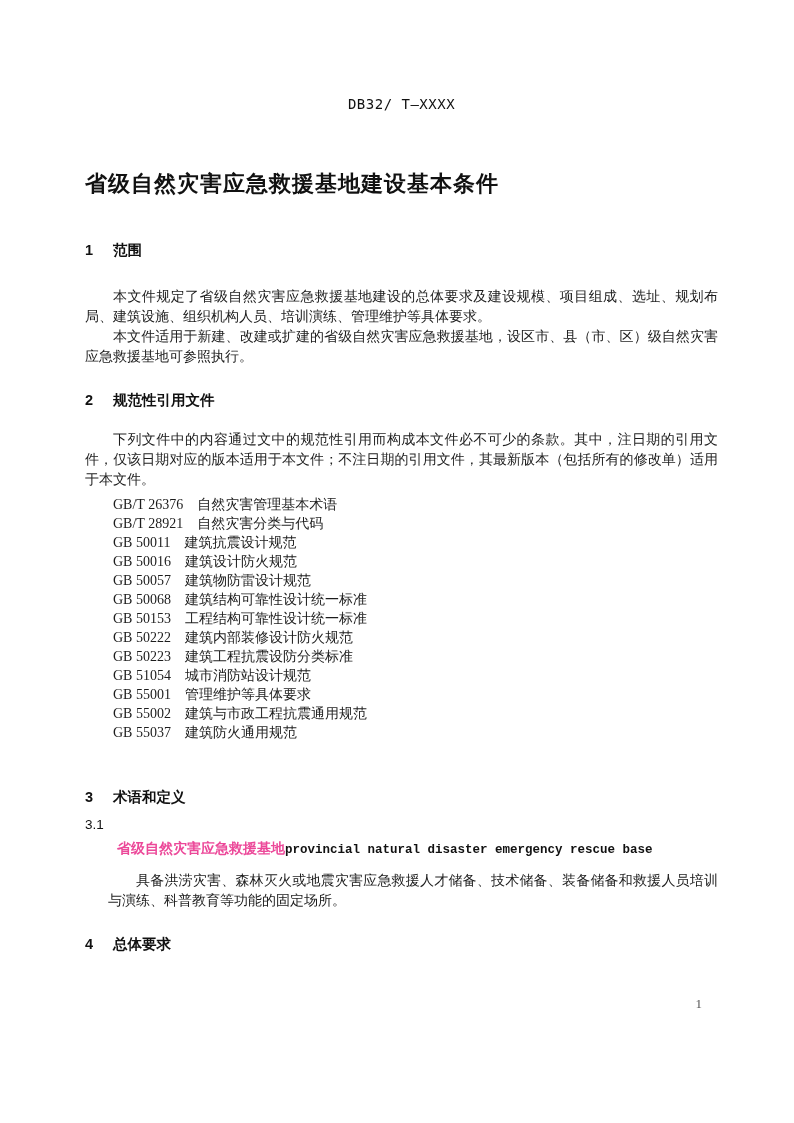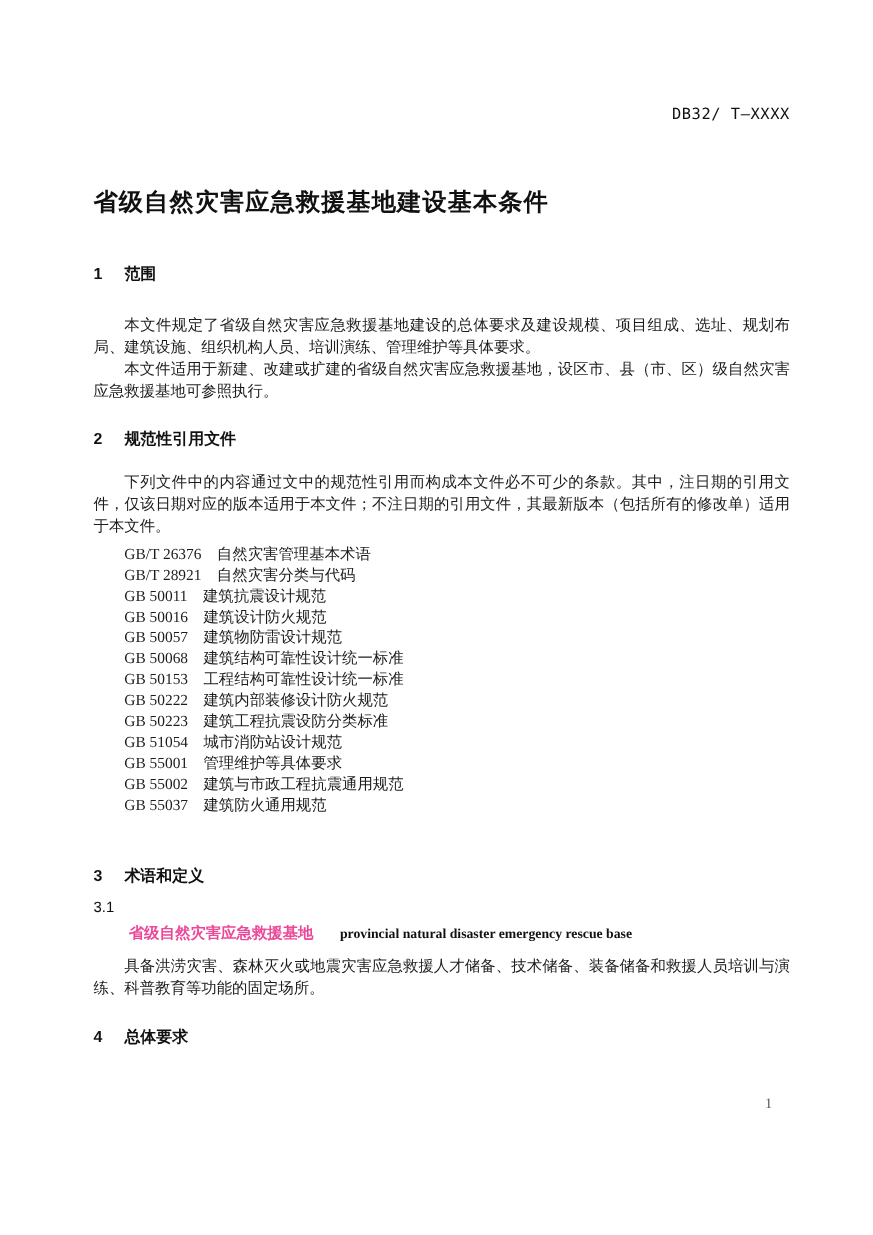--- a/index.html
+++ b/index.html
@@ -8,21 +8,21 @@
     width: 794px;
     height: 1123px;
     background: #ffffff;
     position: relative;
     overflow: hidden;
     padding: 96px 76px 0 85px;
     font-family: "Liberation Serif", "DejaVu Serif", serif;
     color: #1c1c1c;
   }
   .doc-code {
-    text-align: right;
+    text-align: center;
     font-family: "DejaVu Sans Mono", monospace;
     font-size: 14px;
     line-height: 16px;
     color: #111;
     letter-spacing: 0.5px;
   }
   .doc-title {
     margin-top: 56px;
     text-align: left;
     font-family: "Liberation Sans", "DejaVu Sans", sans-serif;
@@ -63,27 +63,27 @@
     color: #111;
   }
   .term-line { margin-top: 2px; text-indent: 2em; line-height: 22px; }
   .term-zh {
     font-family: "Liberation Sans", "DejaVu Sans", sans-serif;
     font-weight: bold;
     font-size: 14px;
     color: #ec4899;
   }
   .term-en {
-    font-family: Liberation Serif, serif;
+    font-family: Liberation Mono, monospace;
     font-size: 12.5px;
     font-weight: bold;
-    margin-left: 24px;
+    margin-left: 0;
     color: #111;
   }
-  #p-term-def { margin-top: 10px; }
+  #p-term-def { margin-top: 10px; margin-left: 23px; }
   #h-general { margin-top: 23px; }
   .page-num {
     margin-top: 41px;
     text-align: right;
     padding-right: 16px;
     font-size: 13px;
     line-height: 18px;
     color: #555;
   }
 </style>

